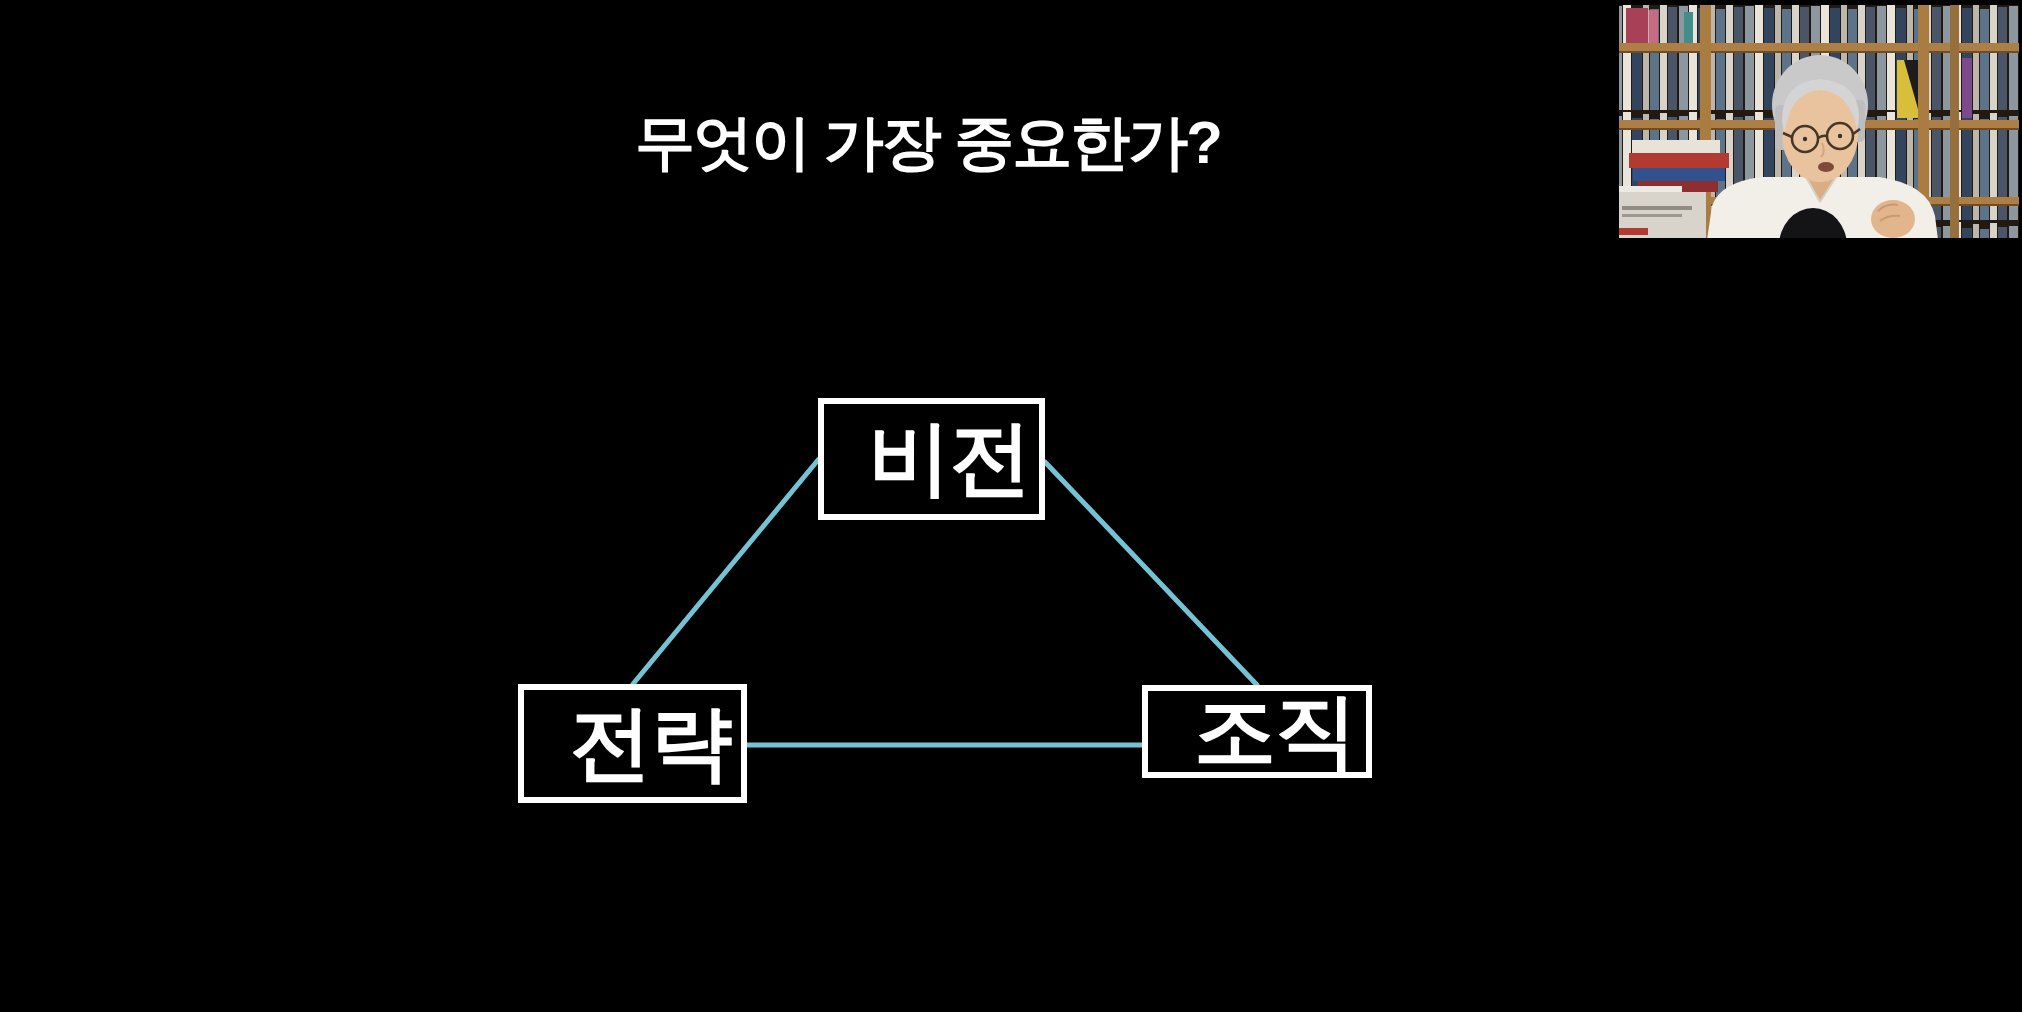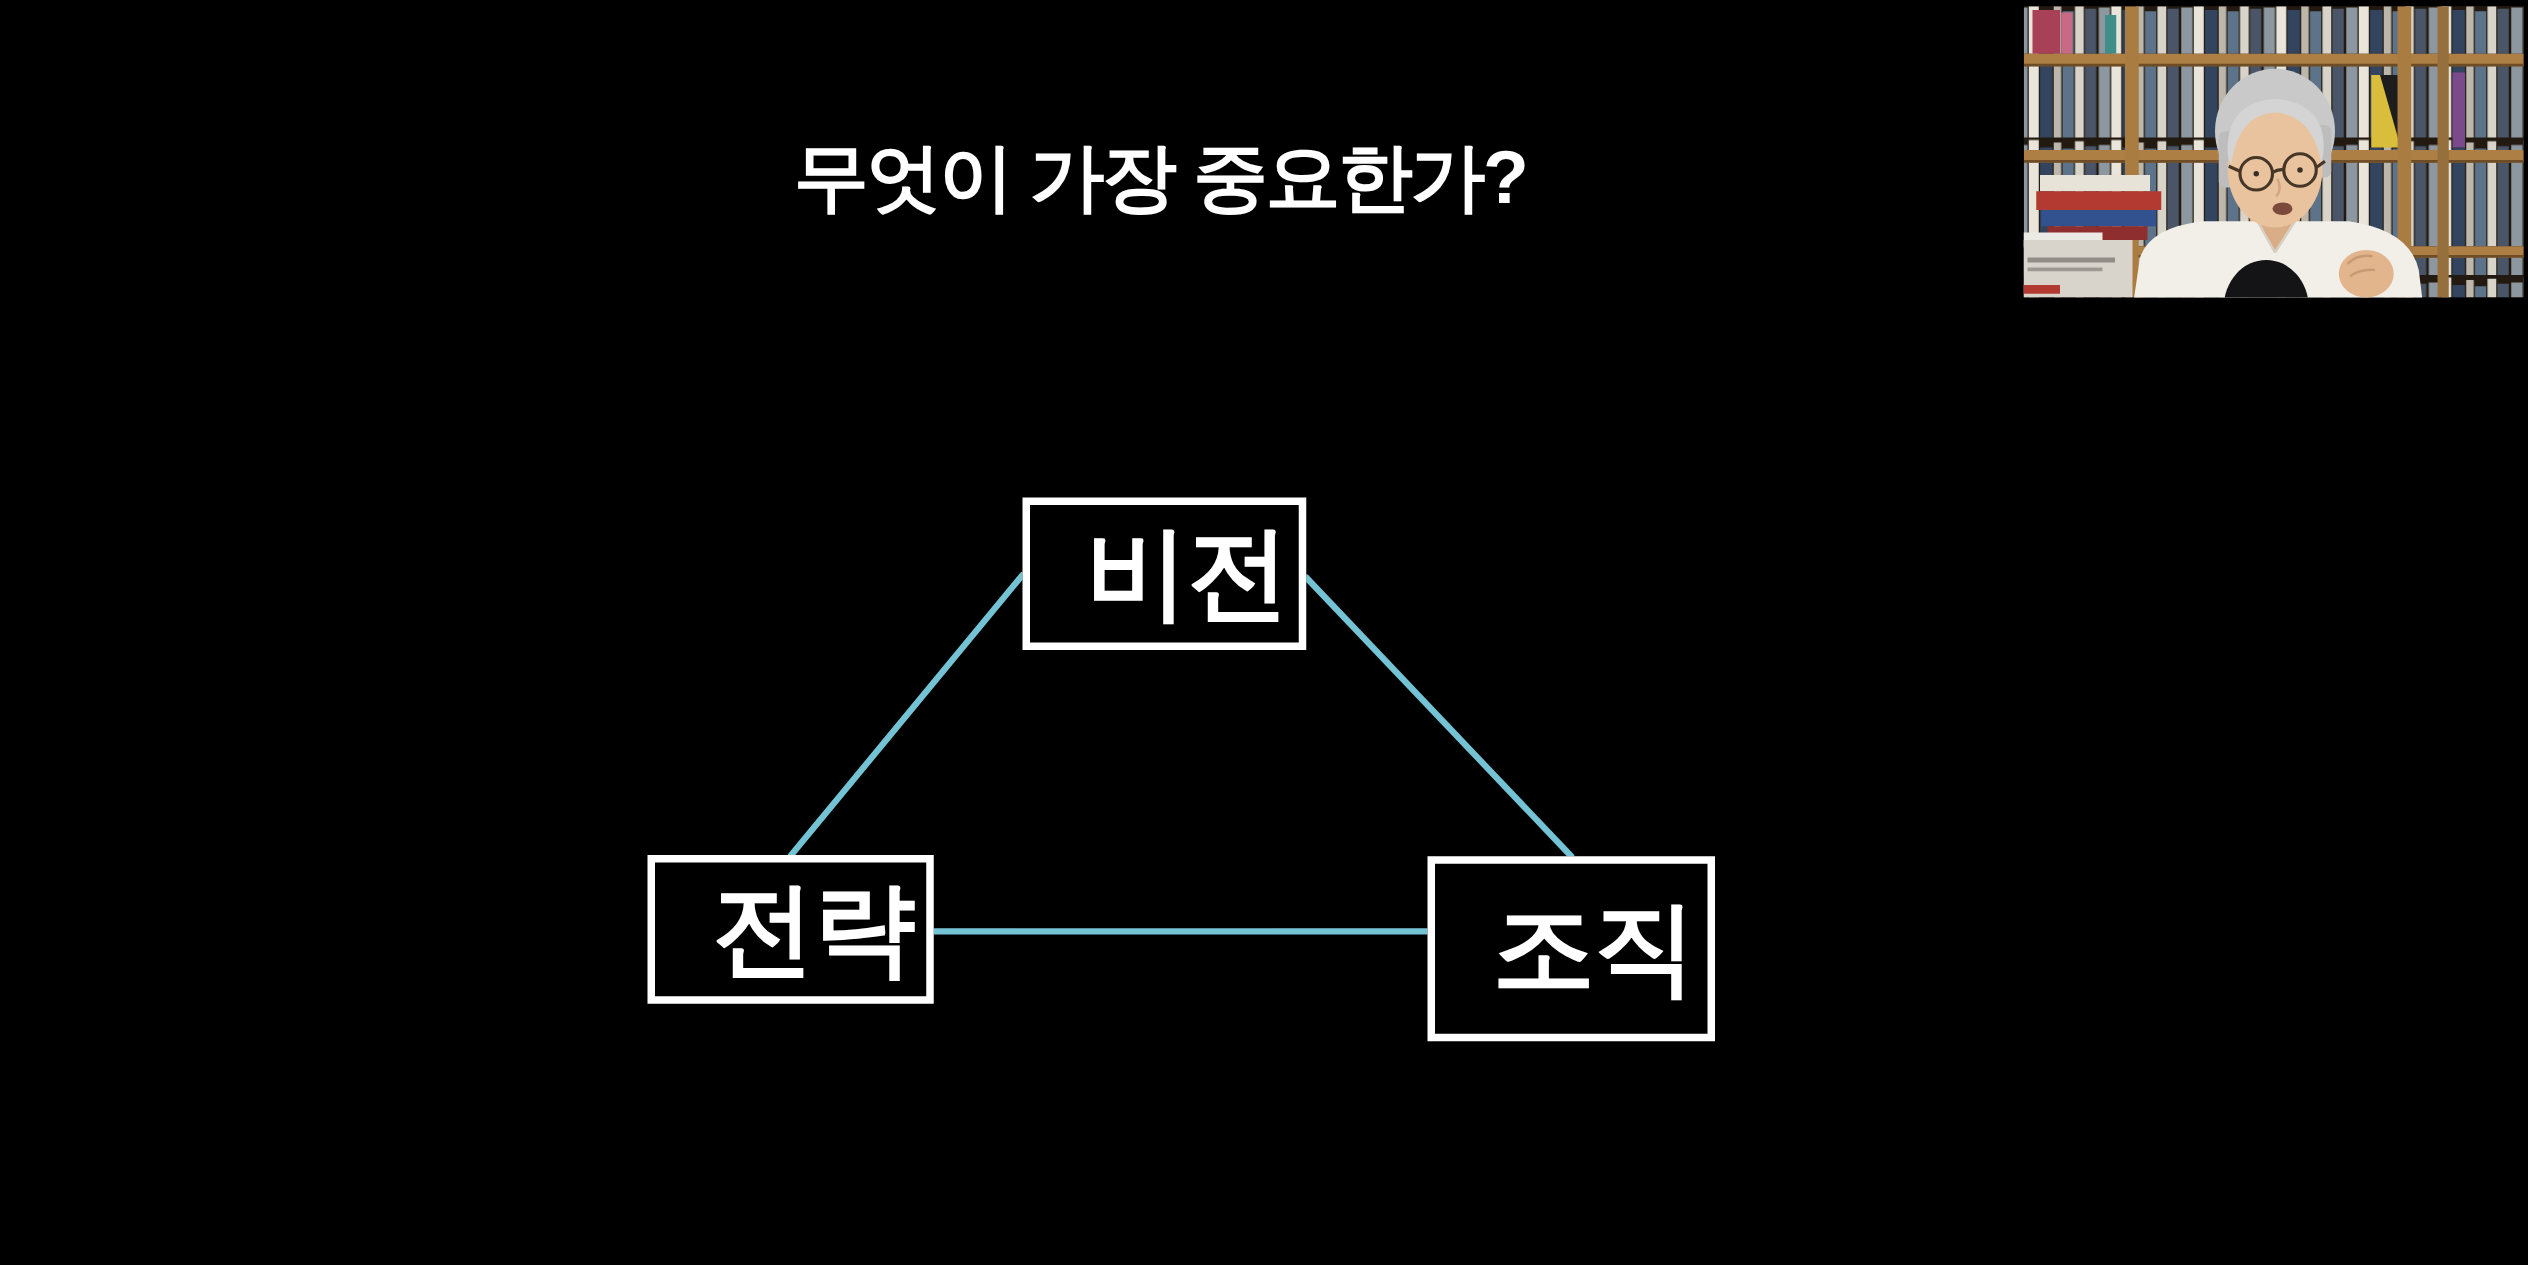--- a/index.html
+++ b/index.html
@@ -54,21 +54,21 @@
     justify-content: center;
     color: var(--color-box-label, #ffffff);
     font-weight: 900;
     font-size: 82px;
     letter-spacing: -1px;
     white-space: nowrap;
     padding-left: 36px;
   }
   .node-vision       { left: 818px;  top: 398px; width: 227px; height: 122px; }
   .node-strategy     { left: 518px;  top: 684px; width: 229px; height: 119px; }
-  .node-organization { left: 1142px; top: 685px; width: 230px; height: 148px; }
+  .node-organization { left: 1142px; top: 685px; width: 230px; height: 93px; }
   .webcam {
     position: absolute;
     left: 1612px;
     top: 0;
     width: 410px;
     height: 240px;
     background: #000;
   }
   .webcam svg { display: block; }
 </style>

